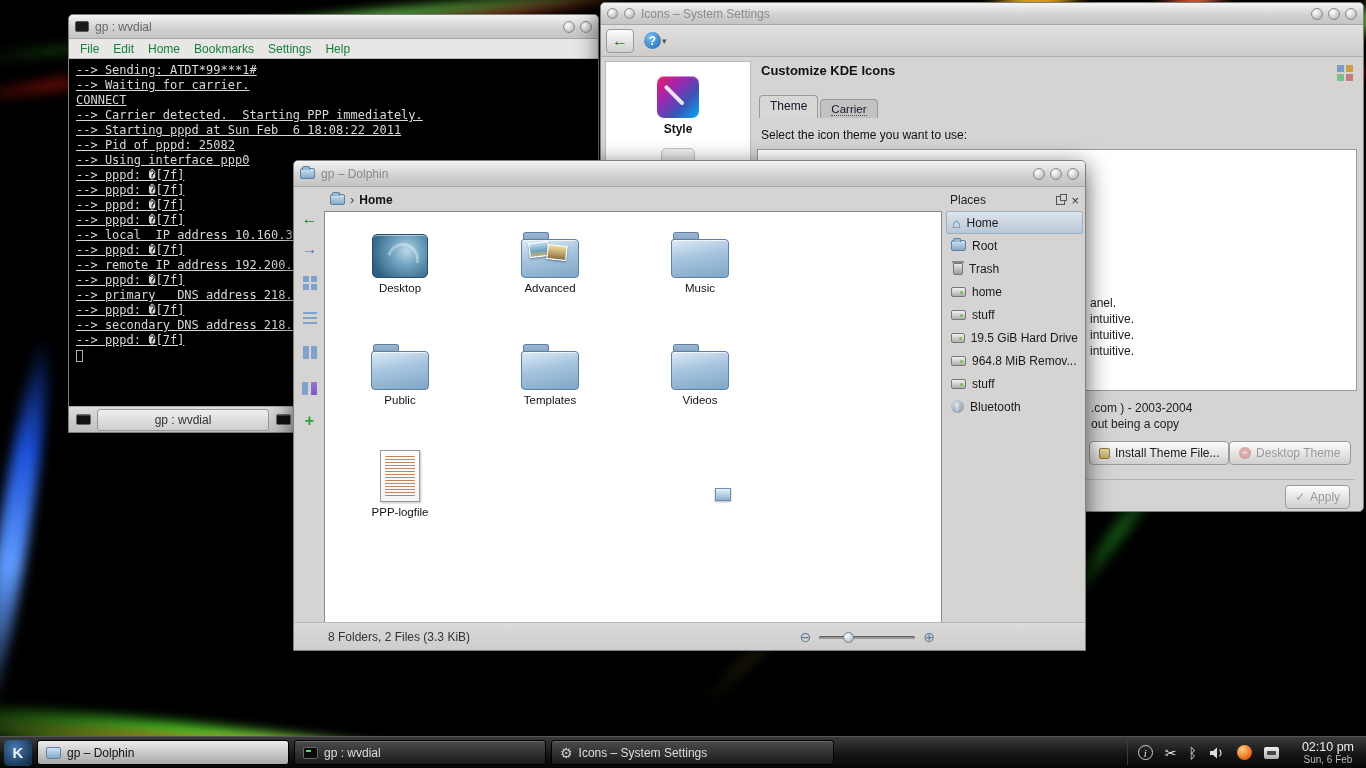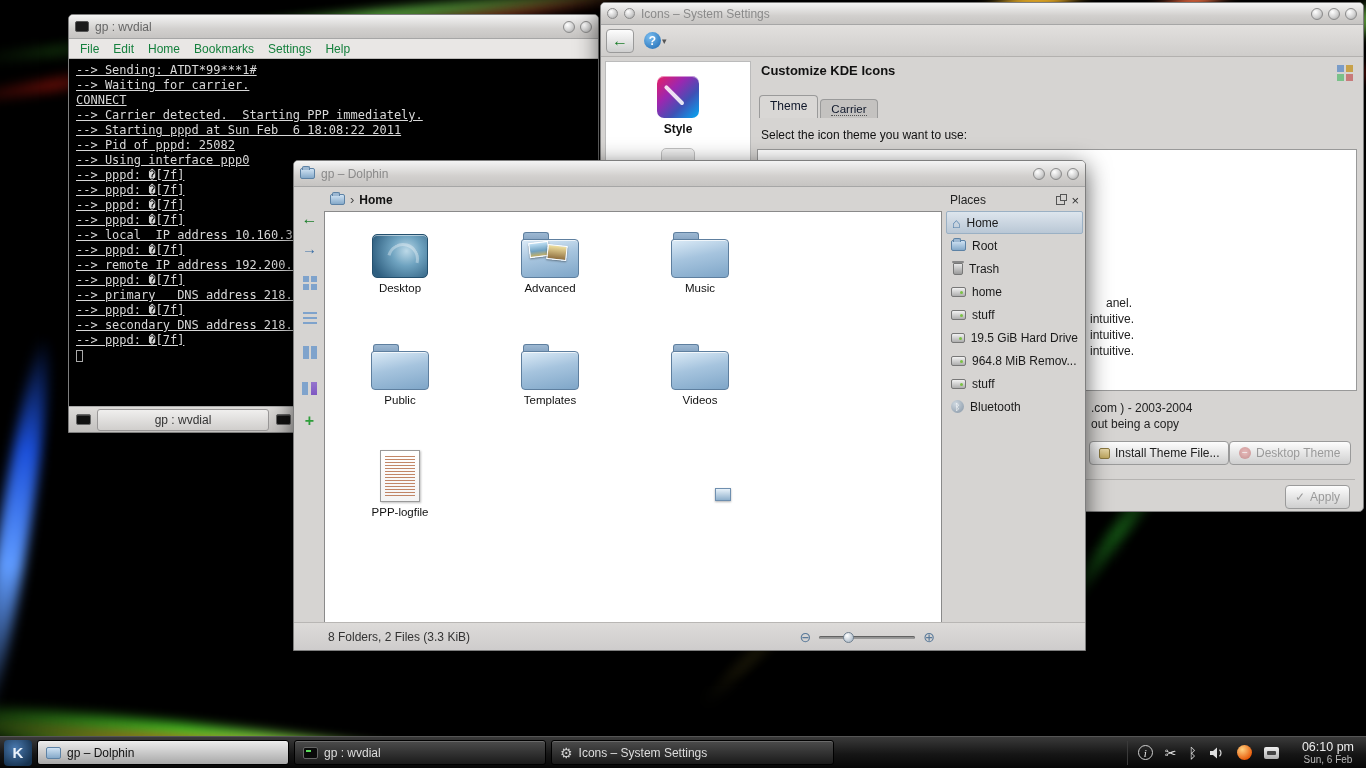--- a/index.html
+++ b/index.html
@@ -305,21 +305,21 @@
       </span>
 
     <div class="ss-tabs">
       <span class="tab active"><span class="tab-text">Theme</span></span>
       <span class="tab inactive"><span class="tab-text">Carrier</span></span>
     </div>
 
     <div class="ss-instruction">Select the icon theme you want to use:</div>
 
     <div class="ss-listframe">
-      <span class="frag" style="left:348px;top:146px;">anel.</span>
+      <span class="frag" style="left:332px;top:146px;">anel.</span>
       <span class="frag" style="left:332px;top:162px;">intuitive.</span>
       <span class="frag" style="left:332px;top:178px;">intuitive.</span>
       <span class="frag" style="left:332px;top:194px;">intuitive.</span>
     </div>
 
     <span class="ss-desc" style="left:490px;top:398px;">.com ) - 2003-2004</span>
     <span class="ss-desc" style="left:490px;top:414px;">out being a copy</span>
 
     <span class="ss-btn" style="left:488px;top:438px;">
       <span class="box-icon"></span>
@@ -512,18 +512,18 @@
       <span style="display:flex;align-items:center;">
         <svg width="16" height="14" viewBox="0 0 16 14">
             <path d="M1 5h3l4-3.4v10.8L4 9H1z" fill="#ddd"></path>
             <path d="M10.5 3.8c2 1.8 2 4.6 0 6.4" stroke="#ddd" stroke-width="1.2" fill="none"></path>
           </svg>
       </span>
       <span class="tray-orange"></span>
       <span class="tray-device"></span>
     </span>
     <span class="clock">
-      <span class="time">06:10 pm</span>
+      <span class="time">02:10 pm</span>
       <span class="date">Sun, 6 Feb</span>
     </span>
   </div>
 
 </div>
 
 </body></html>

